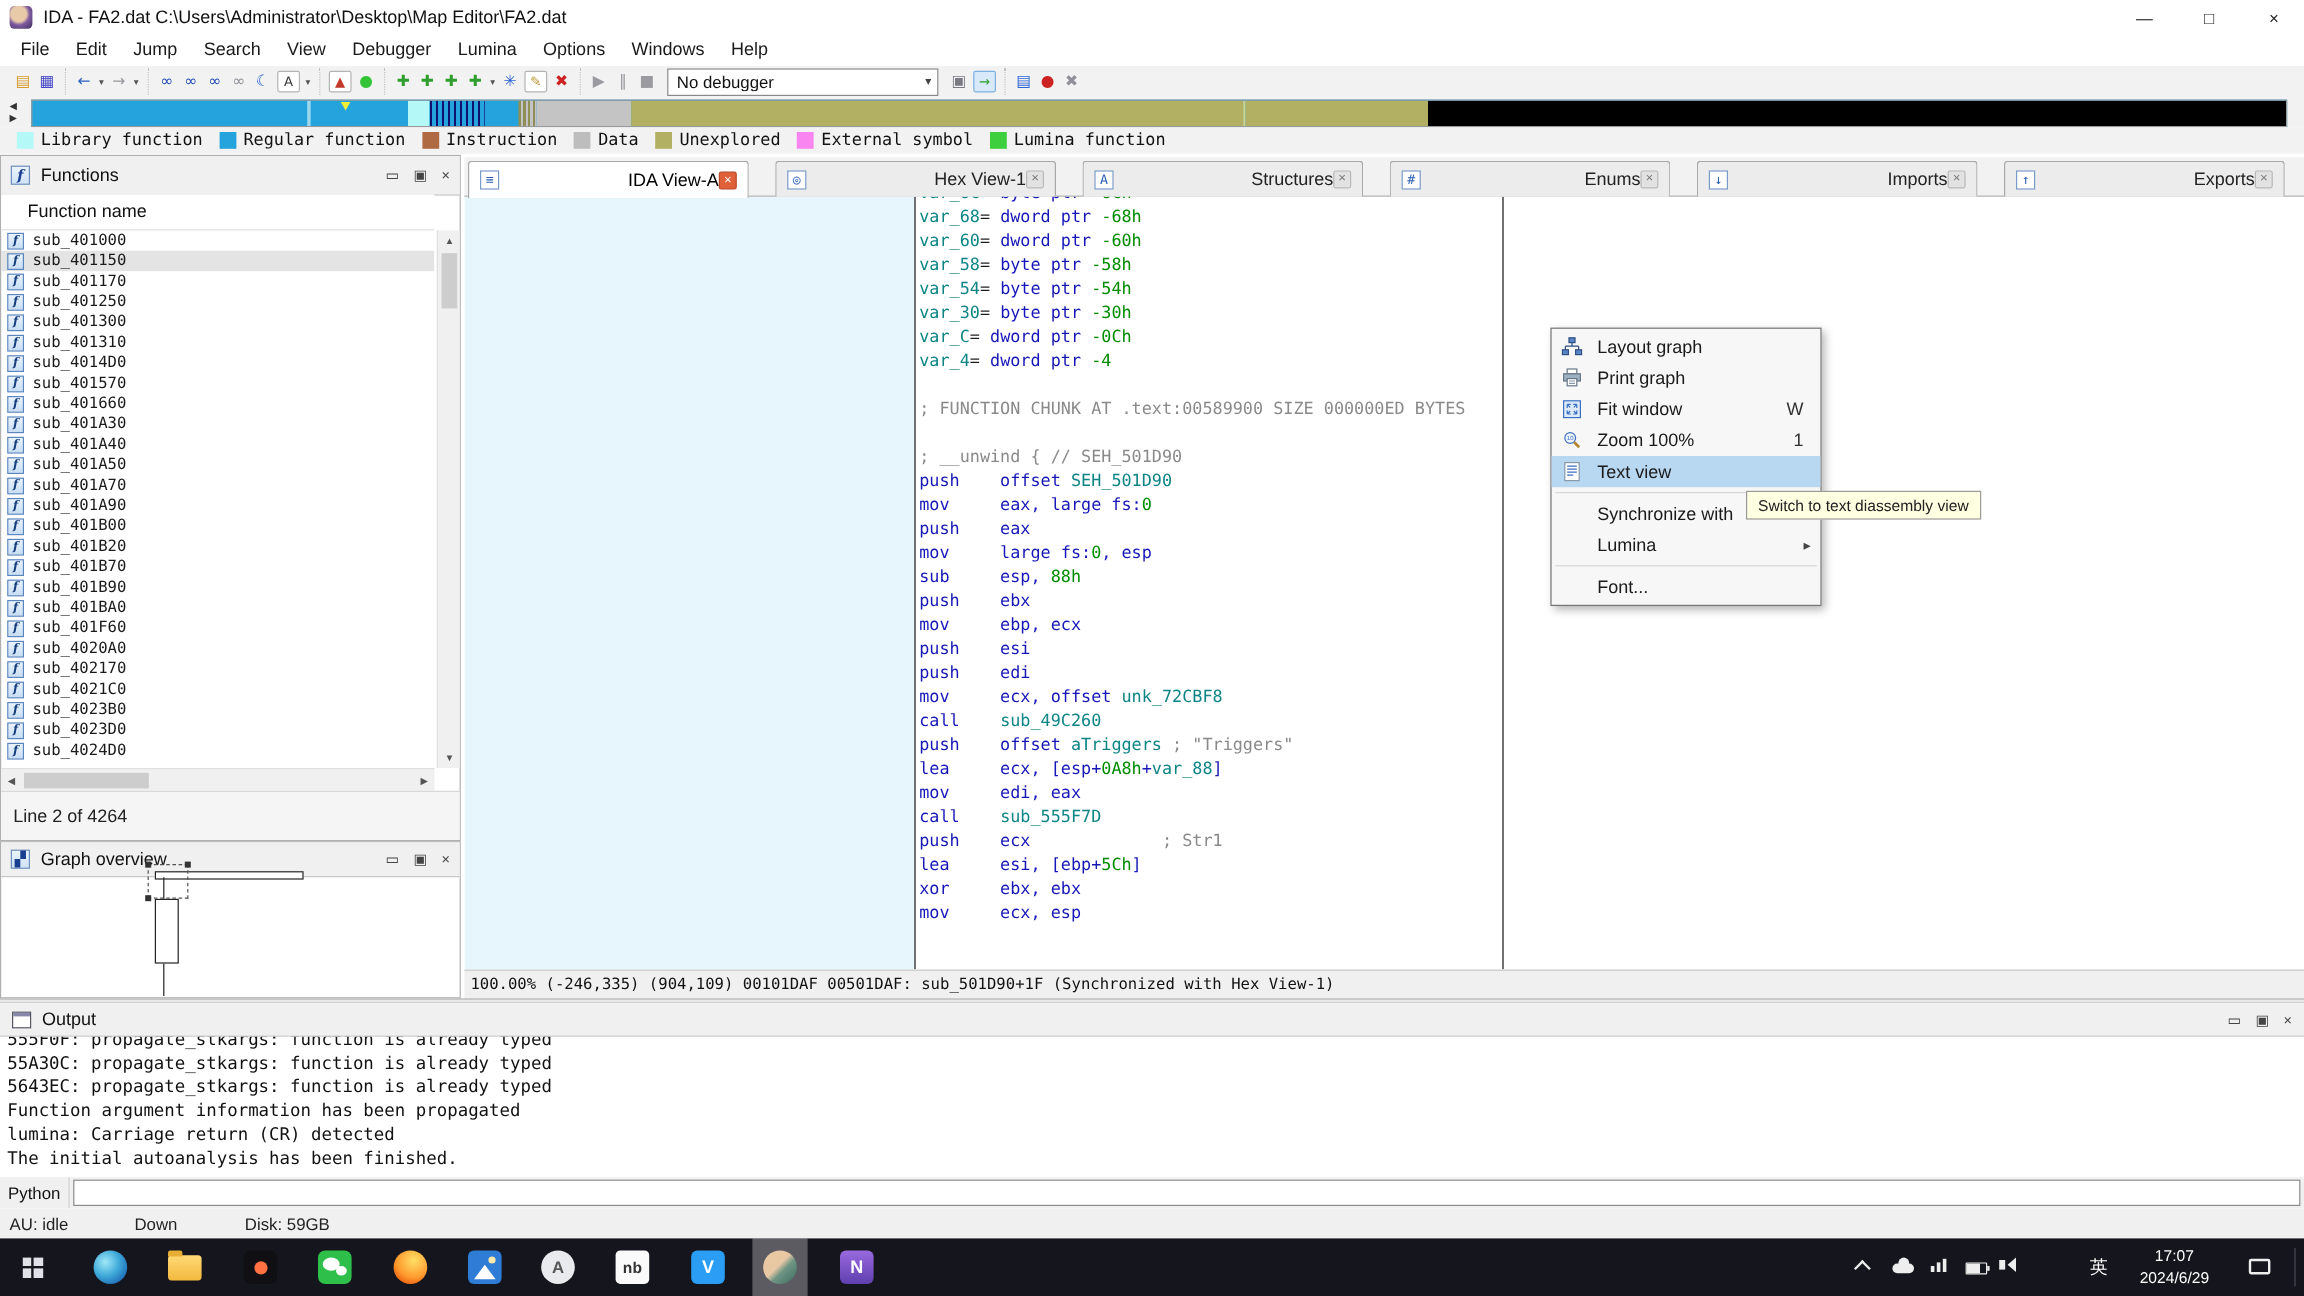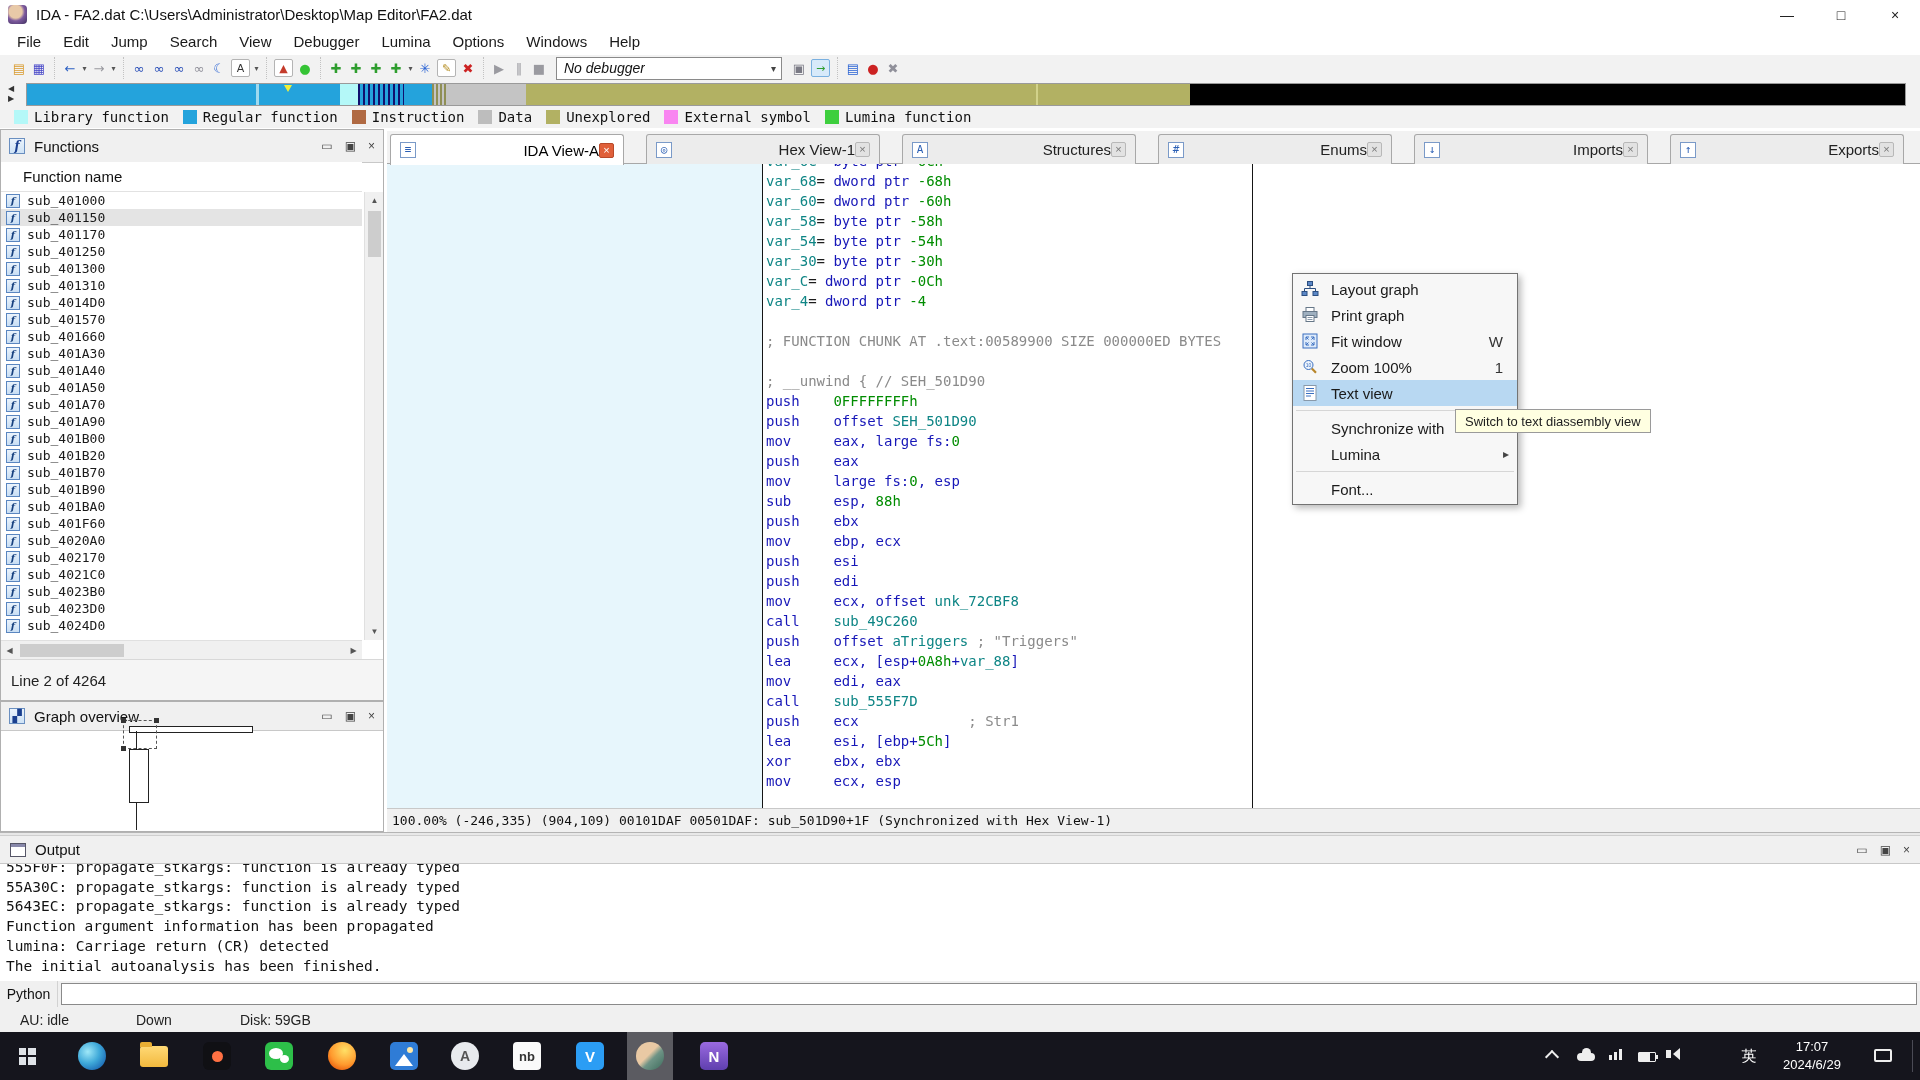--- a/index.html
+++ b/index.html
@@ -112,21 +112,21 @@
   .outbody{position:absolute;left:0;top:28px;width:1920px;height:117px;overflow:hidden;background:#fff;}
   .outlines{position:absolute;left:6px;top:-6px;}
   .outlines div{font:14.5px/19.7px "DejaVu Sans Mono",monospace;color:#111;white-space:pre;}
   .pyrow{position:absolute;left:0;top:145px;width:1920px;height:26px;background:#f0f0f0;display:flex;align-items:center;}
   .pychip{width:58px;height:100%;display:flex;align-items:center;justify-content:center;font-size:14px;color:#111;
     border-right:1px solid #d2d2d2;box-sizing:border-box;}
   .pyinput{flex:1;height:18px;margin:0 3px;border:1px solid #8a8a8a;background:#fff;
     font:13px "DejaVu Sans Mono",monospace;outline:none;}
   .aurow{position:absolute;left:0;top:171px;width:1920px;height:25px;background:#f0f0f0;display:flex;align-items:center;
     font-size:14px;color:#222;}
-  .aucell{padding-left:8px;margin-left:12px;}
+  .aucell{padding-left:8px;}
   .aucell:nth-child(1){width:96px;} .aucell:nth-child(2){width:84px;} .aucell:nth-child(3){width:150px;}
   
   .taskbar{left:0;top:1032px;width:1920px;height:48px;background:#15151d;z-index:30;}
   .slot{position:absolute;top:0;width:46px;height:48px;display:flex;align-items:center;justify-content:center;}
   .slot.active{background:rgba(255,255,255,.30);}
   .wlogo{width:17px;height:17px;display:grid;grid-template-columns:1fr 1fr;grid-template-rows:1fr 1fr;gap:2px;}
   .wlogo i{background:#dfe3e8;}
   .ap-edge{width:28px;height:28px;border-radius:50%;background:radial-gradient(circle at 35% 35%,#9fe8f8,#3fa9d9 45%,#1f6fb8 78%);}
   .ap-folder{width:28px;height:21px;background:linear-gradient(#ffd976,#f2b93e);border-radius:3px;position:relative;}
   .ap-folder:before{content:"";position:absolute;left:0;top:-4px;width:12px;height:5px;background:#e8ae34;border-radius:2px 2px 0 0;}
@@ -224,21 +224,21 @@
         <div class="tcaret">▾</div>
         <div class="tico" style="color: rgb(42, 99, 212);">✳</div>
         <div class="tico boxed" style="color: rgb(184, 146, 42);">✎</div>
         <div class="tico" style="color: rgb(204, 34, 34);">✖</div>
       </div>
       <div class="tgroup">
         <div class="tico" style="color: rgb(154, 154, 160);">▶</div>
         <div class="tico" style="color: rgb(154, 154, 160);">‖</div>
         <div class="tico" style="color: rgb(154, 154, 160);">■</div>
         <div class="combo">
-          <div style="overflow: hidden; font-style: italic;">No debugger</div>
+          <div style="overflow: hidden;">No debugger</div>
           <div class="arr">▾</div>
         </div>
         <div class="tico" style="color: rgb(122, 122, 133);">▣</div>
         <div class="tico boxed activebox" style="color: rgb(47, 158, 47);">→</div>
       </div>
       <div class="tgroup">
         <div class="tico" style="color: rgb(42, 99, 212);">▤</div>
         <div class="tico" style="color: rgb(204, 34, 34);">●</div>
         <div class="tico" style="color: rgb(144, 144, 154);">✖</div>
       </div>
@@ -488,21 +488,20 @@
         <div class="cl"><span class="tk-n">var_60</span><span class="tk-d">= </span><span class="tk-k">dword ptr </span><span class="tk-g">-60h</span></div>
         <div class="cl"><span class="tk-n">var_58</span><span class="tk-d">= </span><span class="tk-k">byte ptr </span><span class="tk-g">-58h</span></div>
         <div class="cl"><span class="tk-n">var_54</span><span class="tk-d">= </span><span class="tk-k">byte ptr </span><span class="tk-g">-54h</span></div>
         <div class="cl"><span class="tk-n">var_30</span><span class="tk-d">= </span><span class="tk-k">byte ptr </span><span class="tk-g">-30h</span></div>
         <div class="cl"><span class="tk-n">var_C</span><span class="tk-d">= </span><span class="tk-k">dword ptr </span><span class="tk-g">-0Ch</span></div>
         <div class="cl"><span class="tk-n">var_4</span><span class="tk-d">= </span><span class="tk-k">dword ptr </span><span class="tk-g">-4</span></div>
         <div class="cl"></div>
         <div class="cl"><span class="tk-c">; FUNCTION CHUNK AT .text:00589900 SIZE 000000ED BYTES</span></div>
         <div class="cl"></div>
         <div class="cl"><span class="tk-c">; __unwind { // SEH_501D90</span></div>
-        <div class="cl"><span class="tk-k">push    </span><span class="tk-g">0FFFFFFFFh</span></div>
         <div class="cl"><span class="tk-k">push    offset </span><span class="tk-n">SEH_501D90</span></div>
         <div class="cl"><span class="tk-k">mov     eax, large fs:</span><span class="tk-g">0</span></div>
         <div class="cl"><span class="tk-k">push    eax</span></div>
         <div class="cl"><span class="tk-k">mov     large fs:</span><span class="tk-g">0</span><span class="tk-k">, esp</span></div>
         <div class="cl"><span class="tk-k">sub     esp, </span><span class="tk-g">88h</span></div>
         <div class="cl"><span class="tk-k">push    ebx</span></div>
         <div class="cl"><span class="tk-k">mov     ebp, ecx</span></div>
         <div class="cl"><span class="tk-k">push    esi</span></div>
         <div class="cl"><span class="tk-k">push    edi</span></div>
         <div class="cl"><span class="tk-k">mov     ecx, offset </span><span class="tk-n">unk_72CBF8</span></div>

